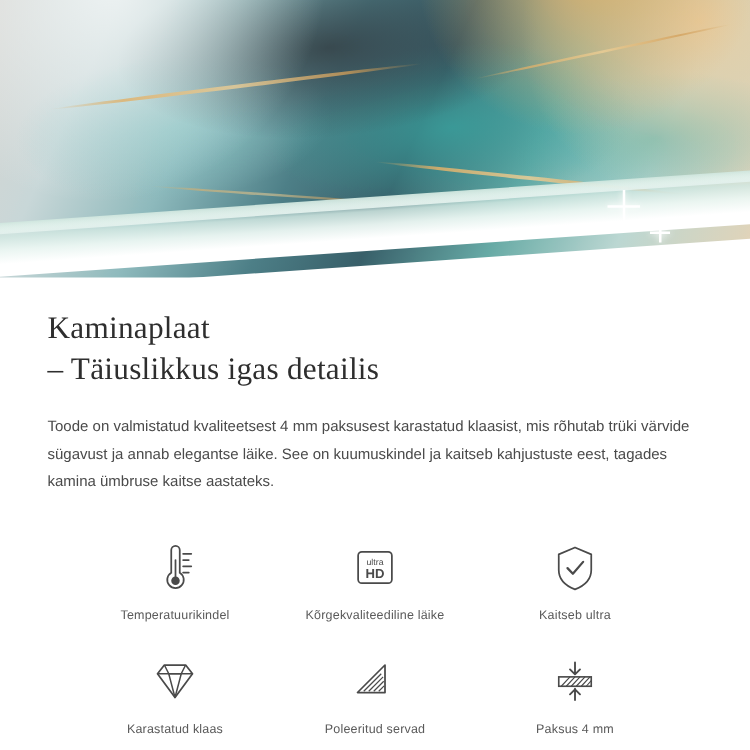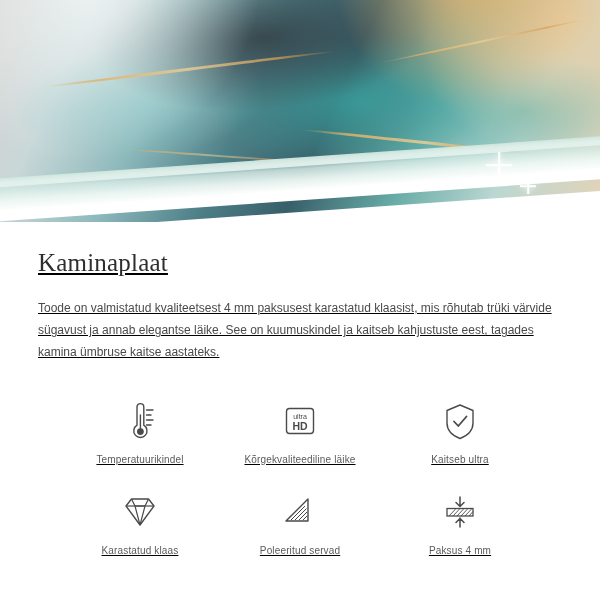--- a/index.html
+++ b/index.html
@@ -11,21 +11,20 @@
     background: #ffffff;
     font-family: "Liberation Sans", sans-serif;
     overflow: hidden;
   }
 
   .page {
     position: relative;
     width: 600px;
     height: 600px;
     background: #ffffff;
-    text-decoration: underline;
   }
 
   
   .hero {
     position: relative;
     width: 600px;
     height: 222px;
     overflow: hidden;
     background: #ffffff;
   }
@@ -175,20 +174,21 @@
     <div class="vein v4"></div>
     <div class="slab-band"></div>
     <div class="slab-edge"></div>
     <div class="sparkle s1"></div>
     <div class="sparkle s2"></div>
   </div>
 
   <div class="content">
     <h1 class="headline">
       <span>Kaminaplaat</span>
+      <span class="line2">– Täiuslikkus igas detailis</span>
     </h1>
     <p class="body-copy">Toode on valmistatud kvaliteetsest 4 mm paksusest karastatud klaasist, mis rõhutab trüki värvide sügavust ja annab elegantse läike. See on kuumuskindel ja kaitseb kahjustuste eest, tagades kamina ümbruse kaitse aastateks.</p>
 
     <div class="features">
 
       <div class="feature">
         <div class="feature-icon">
           <svg width="40" height="44" viewBox="0 0 40 44" fill="none" stroke="#4a4a4a" stroke-width="1.4" stroke-linecap="round">
             <path d="M17 8a3.4 3.4 0 0 1 6.8 0v18.2a6.6 6.6 0 1 1-6.8 0z"></path>
             <circle cx="20.4" cy="32.6" r="3.4" fill="#4a4a4a" stroke="none"></circle>

